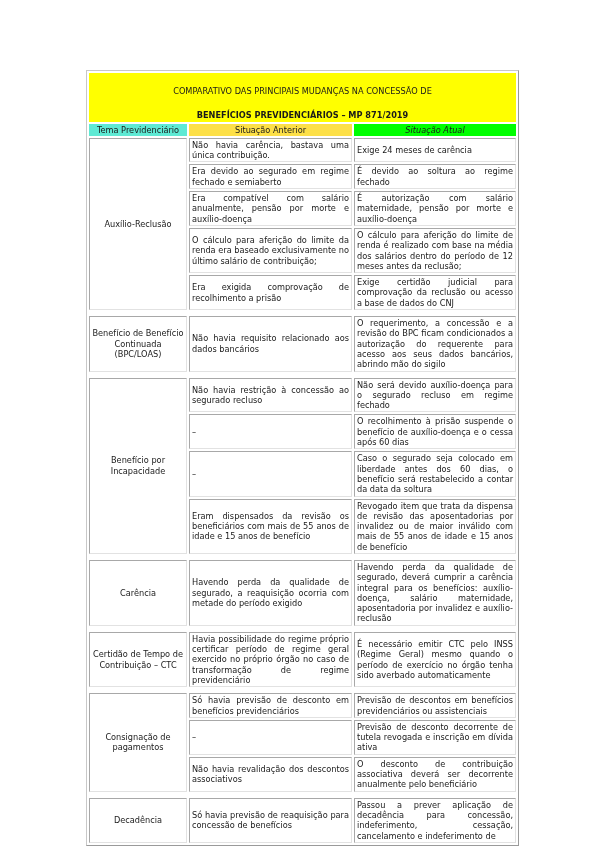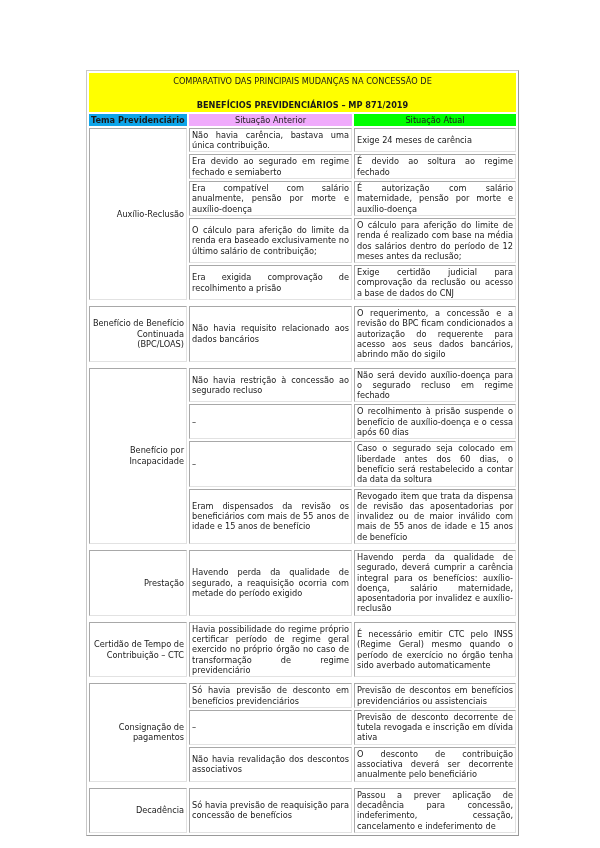--- a/index.html
+++ b/index.html
@@ -43,26 +43,26 @@
       vertical-align: middle;
     }
     td.title {
       background: #ffff00;
       text-align: center;
       height: 36px;
       padding: 0;
       vertical-align: top;
       border: none !important;
     }
-    td.title .l1 { display: block; padding-top: 2px; }
+    td.title .l1 { display: block; padding-top: 12px; }
     td.title .l2 { display: block; padding-top: 14px; font-weight: bold; }
-    td.h1 { background: #0ea5e9; text-align: left; border: none !important; padding: 1px 0; font-weight: bold; }
-    td.h2 { background: #f0abfc; text-align: center; border: none !important; padding: 1px 0; }
-    td.h3 { background: #00ff00; text-align: center; border: none !important; padding: 1px 0; }
-    td.theme { text-align: right; }
+    td.h1 { background: #5eead4; text-align: center; border: none !important; padding: 1px 0; }
+    td.h2 { background: #fde047; text-align: center; border: none !important; padding: 1px 0; }
+    td.h3 { background: #00ff00; text-align: center; border: none !important; padding: 1px 0; font-style: italic; }
+    td.theme { text-align: center; }
     td.ant, td.atu { text-align: justify; text-align-last: left; }
     td.dash { text-align: center; }
     tr.sep td { height: 2px; padding: 0; border: none; background: #ffffff; }
     col.c1 { width: 98px; }
     col.c2 { width: 163px; }
     col.c3 { width: 162px; }
   </style>
 </head>
 <body>
 
@@ -141,21 +141,21 @@
         <td class="ant">Eram dispensados da revisão os beneficiários com mais de 55 anos de idade e 15 anos de benefício</td>
         <td class="atu">Revogado item que trata da dispensa de revisão das aposentadorias por invalidez ou de maior inválido com mais de 55 anos de idade e 15 anos de benefício</td>
       </tr>
       <tr class="sep">
           <td></td>
           <td></td>
           <td></td>
         </tr>
 
       <tr>
-        <td class="theme">Prestação</td>
+        <td class="theme">Carência</td>
         <td class="ant">Havendo perda da qualidade de segurado, a reaquisição ocorria com metade do período exigido</td>
         <td class="atu">Havendo perda da qualidade de segurado, deverá cumprir a carência integral para os benefícios: auxílio-doença, salário maternidade, aposentadoria por invalidez e auxílio-reclusão</td>
       </tr>
       <tr class="sep">
           <td></td>
           <td></td>
           <td></td>
         </tr>
 
       <tr>

